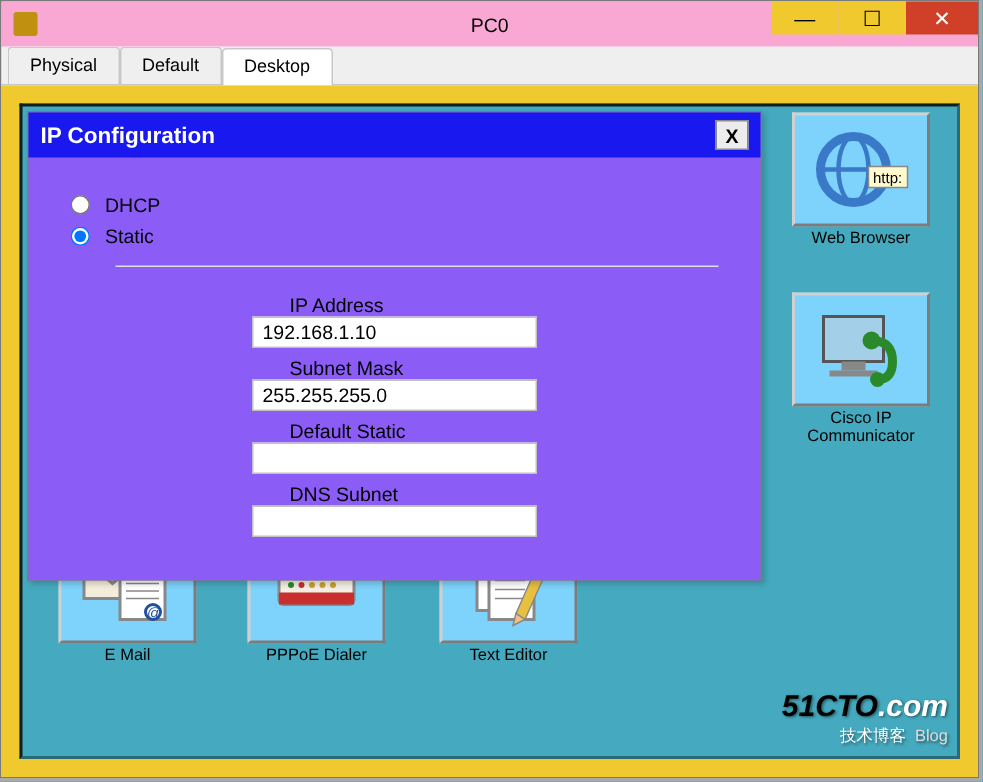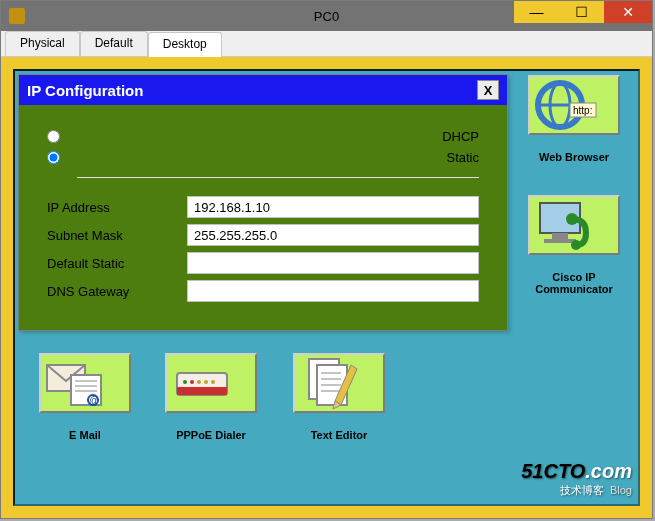--- a/index.html
+++ b/index.html
@@ -1,54 +1,54 @@
 <!DOCTYPE html>
 <html><head>
 <meta charset="utf-8">
 <style>
 * { box-sizing: border-box; margin: 0; padding: 0; }
 body { font-family: Arial, sans-serif; background: #aaa; width: 655px; height: 521px; overflow: hidden; }
 
 .window { width: 653px; height: 519px; background: #fff; border: 1px solid #7a7a7a; margin: 0; position: relative; }
 
-.titlebar { height: 30px; background: #737373; display: flex; align-items: center; position: relative; }
+.titlebar { height: 30px; background: #f9a8d4; display: flex; align-items: center; position: relative; }
 .titlebar-icon { width: 16px; height: 16px; margin-left: 8px; background: #c09010; border-radius: 2px; }
 .titlebar-text { position: absolute; left: 50%; transform: translateX(-50%); font-size: 13px; color: #000; }
 .win-controls { margin-left: auto; display: flex; height: 100%; }
 .win-btn { width: 45px; height: 22px; display: flex; align-items: center; justify-content: center; font-size: 14px; color: #000; background: #f0c92e; }
 .win-btn.close { background: #d04028; color: #fff; width: 48px; }
 
 .tabs-row { height: 26px; background: #efefef; display: flex; border-bottom: 1px solid #c8c8c8; padding-left: 4px; }
 .tab { padding: 4px 14px; font-size: 12px; color: #000; border: 1px solid #c8c8c8; border-bottom: none; background: #efefef; border-radius: 3px 3px 0 0; margin-right: 0px; position: relative; }
 .tab.active { background: #fff; top: 1px; }
 
 .content { position: absolute; top: 56px; left: 0; right: 0; bottom: 0; background: #f0c92e; padding: 12px; }
 .desktop-panel { width: 100%; height: 100%; background: #45aabf; border: 2px inset #2a6a78; position: relative; }
 
 .app-icon { position: absolute; display: flex; flex-direction: column; align-items: center; }
-.app-icon .icon-box { width: 92px; height: 60px; background: #bef264; border: 2px outset #d0d0d0; display: flex; align-items: center; justify-content: flex-start; }
-.app-icon .label { font-size: 11px; color: #000; margin-top: 16px; font-weight: bold; text-align: center; width: 100px; }
+.app-icon .icon-box { width: 92px; height: 76px; background: #7dd3fc; border: 2px outset #d0d0d0; display: flex; align-items: center; justify-content: center; }
+.app-icon .label { font-size: 11px; color: #000; margin-top: 2px; font-weight: normal; text-align: center; width: 100px; }
 
 .app-web { top: 4px; right: 14px; }
 .app-cisco { top: 124px; right: 14px; }
 .app-email { top: 282px; left: 20px; }
 .app-pppoe { top: 282px; left: 146px; }
 .app-text { top: 282px; left: 274px; }
 
 
-.ip-dialog { position: absolute; top: 3px; left: 3px; width: 490px; background: #4d7c0f; border: 1px solid #7d7d7d; box-shadow: 2px 2px 4px rgba(0,0,0,0.2); }
+.ip-dialog { position: absolute; top: 3px; left: 3px; width: 490px; background: #8b5cf6; border: 1px solid #7d7d7d; box-shadow: 2px 2px 4px rgba(0,0,0,0.2); }
 .ip-title { background: #1818ef; color: #fff; padding: 5px 8px; font-size: 15px; font-weight: bold; display: flex; align-items: center; }
 .ip-title span:first-child { flex: 1; }
 .ip-close { width: 22px; height: 20px; background: #ececec; border: 1px solid #8a8a8a; color: #000; display: flex; align-items: center; justify-content: center; font-size: 13px; font-family: Arial; }
 .ip-body { padding: 18px 28px 22px 28px; }
-.radio-row { display: flex; align-items: center; margin: 6px 0; justify-content: space-between; }
+.radio-row { display: flex; align-items: center; margin: 6px 0; }
 .radio-row input { margin-right: 10px; }
 .radio-row label { font-size: 13px; }
 .hr { border: none; border-top: 1px solid #e0e0e0; margin: 12px 0px 18px 30px; }
-.field-row { display: flex; align-items: center; margin: 6px 0; }
+.field-row { display: flex; align-items: center; margin: 6px 0; flex-direction: column; }
 .field-row .flabel { width: 140px; font-size: 13px; }
 .field-row input[type=text] { flex: 1; height: 22px; border: 1px solid #c0c0c0; padding: 2px 6px; font-size: 13px; outline: none; }
 
 
 .watermark { position: absolute; right: 6px; bottom: 6px; text-align: right; }
 .watermark .wm1 { font-size: 20px; font-weight: bold; color: #fff; text-shadow: 1px 1px 2px rgba(0,0,0,0.5); font-style: italic; }
 .watermark .wm1 .org { color: #000000; }
 .watermark .wm2 { font-size: 11px; color: #fff; text-shadow: 1px 1px 2px rgba(0,0,0,0.5); }
 .watermark .wm2 .blog { color: #ddd; margin-left: 6px; }
 
@@ -174,21 +174,21 @@
           </div>
           <div class="field-row">
             <div class="flabel">Subnet Mask</div>
             <input type="text" value="255.255.255.0" style="">
           </div>
           <div class="field-row">
             <div class="flabel">Default Static</div>
             <input type="text" value="" style="">
           </div>
           <div class="field-row">
-            <div class="flabel">DNS Gateway</div>
+            <div class="flabel">DNS Subnet</div>
             <input type="text" value="" style="">
           </div>
         </div>
       </div>
 
       <div class="watermark">
         <div class="wm1"><span class="org">51CTO</span><span>.com</span></div>
         <div class="wm2"><span>技术博客</span><span class="blog">Blog</span></div>
       </div>
 

